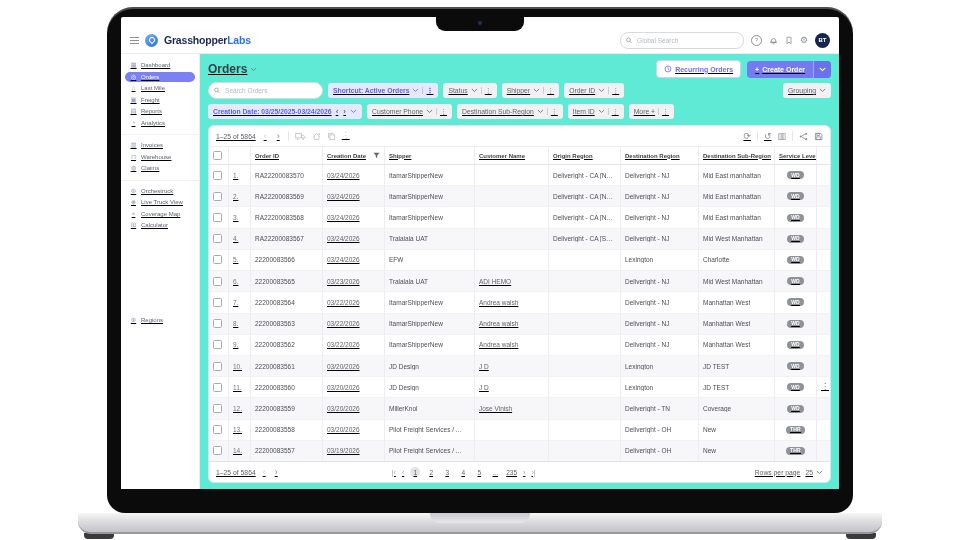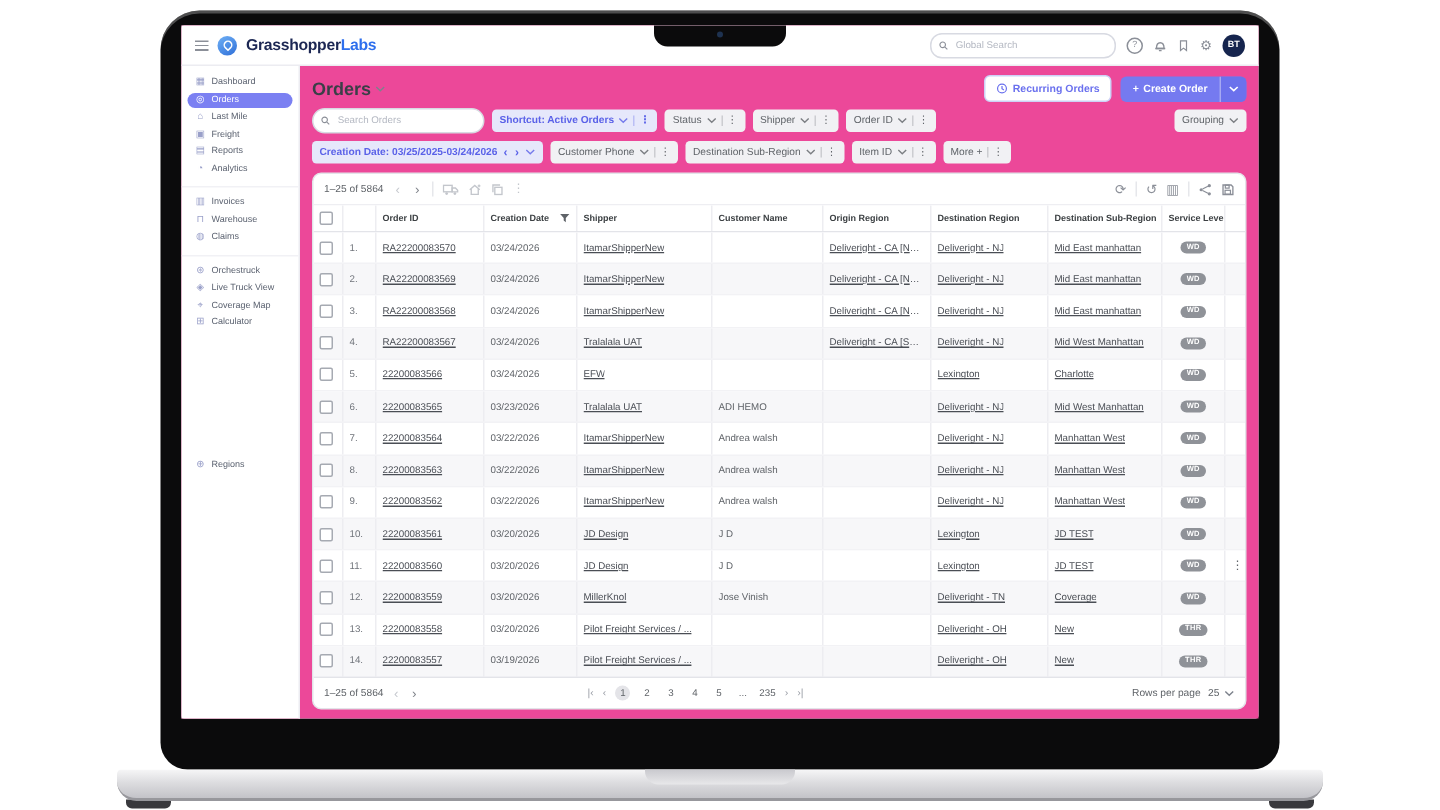--- a/index.html
+++ b/index.html
@@ -13,38 +13,38 @@
   .notch{position:absolute;left:436px;top:17px;width:88px;height:14px;background:#0b0b0c;border-radius:0 0 9px 9px;z-index:40;}
   .camera{position:absolute;left:50%;top:4px;width:4px;height:4px;margin-left:-2px;border-radius:50%;background:#1e3250;}
   .base{position:absolute;left:78px;top:513px;width:804px;height:19px;border-radius:3px 3px 13px 13px;
     background:linear-gradient(180deg,#f6f6f7 0%,#dddde0 45%,#c3c3c8 100%);border-bottom:2px solid #97979c;z-index:30;}
   .base-notch{position:absolute;left:352px;top:0;width:100px;height:10px;border-radius:0 0 9px 9px;
     background:linear-gradient(180deg,#c9c9ce,#e8e8ea);}
   .foot{position:absolute;top:533px;width:30px;height:6px;background:#39393d;border-radius:0 0 4px 4px;z-index:29;}
   .foot.l{left:84px}.foot.r{left:846px}
 
   
-  .app{position:absolute;left:121px;top:17px;width:718px;height:462px;display:flex;flex-direction:column;background:#ec4899;}
+  .app{position:absolute;left:121px;top:27px;width:718px;height:462px;display:flex;flex-direction:column;background:#5eead4;}
   .navbar{height:26px;min-height:26px;background:#fff;border-bottom:1px solid #ececf1;display:flex;align-items:center;padding:0 9px;gap:6px;}
   .burger{width:9px;height:7px;background:repeating-linear-gradient(#8b8f98 0 1px,transparent 1px 3px);cursor:pointer;}
   .logo-mark{width:13px;height:13px;border-radius:50%;background:linear-gradient(145deg,#6fb0f5,#2f6fd8);position:relative;}
   .logo-mark::after{content:"";position:absolute;left:4px;top:3px;width:4px;height:4px;border:1.3px solid #fff;
     border-radius:50% 50% 50% 0;transform:rotate(-45deg);}
   .logo-text{font-size:10.5px;font-weight:bold;color:#1c2753;letter-spacing:-.2px;}
   .logo-text b{color:#2e6fed;font-weight:bold;}
   .nav-right{margin-left:auto;display:flex;align-items:center;gap:7px;}
   .gsearch{width:112px;height:15px;border:1px solid #d8dae2;border-radius:8px;display:flex;align-items:center;gap:3px;padding:0 5px;background:#fff;}
   .gsearch input{border:0;outline:0;width:100%;font-size:6.5px;color:#444;background:transparent;font-family:inherit;}
   .gsearch input::placeholder{color:#b4b8c2;}
   .nav-ic{color:#8b8f98;display:flex;align-items:center;}
   .helpc{width:9px;height:9px;border:1px solid #8b8f98;border-radius:50%;font-size:6px;color:#8b8f98;display:flex;align-items:center;justify-content:center;}
   .gear{font-size:9px;line-height:1;}
   .avatar{width:15px;height:15px;border-radius:50%;background:#16254e;color:#fff;font-size:6px;font-weight:bold;display:flex;align-items:center;justify-content:center;}
 
-  .body{flex:1;display:flex;min-height:0;}
+  .body{flex:1;display:flex;min-height:0;text-decoration:underline;}
   
   .sidebar{width:78px;min-width:78px;background:#fff;border-right:1px solid #ececf1;padding:4px 0 4px;display:flex;flex-direction:column;overflow:hidden;}
   .sb-group{padding:1px 0 3px;}
   .sb-group + .sb-group{border-top:1px solid #f1f1f5;margin-top:2px;padding-top:4px;}
   .sb-item{display:flex;align-items:center;gap:4px;margin:1px 4px;padding:2px 5px;border-radius:5px;cursor:pointer;}
   .sb-item .sb-ic{font-size:6.5px;color:#9aa0c9;width:7px;text-align:center;line-height:1;}
   .sb-item .sb-lb{font-size:6px;color:#5b6270;white-space:nowrap;}
   .sb-item.active{background:#7b80f2;}
   .sb-item.active .sb-ic,.sb-item.active .sb-lb{color:#fff;}
   .sb-bottom{margin-top:78px;}

